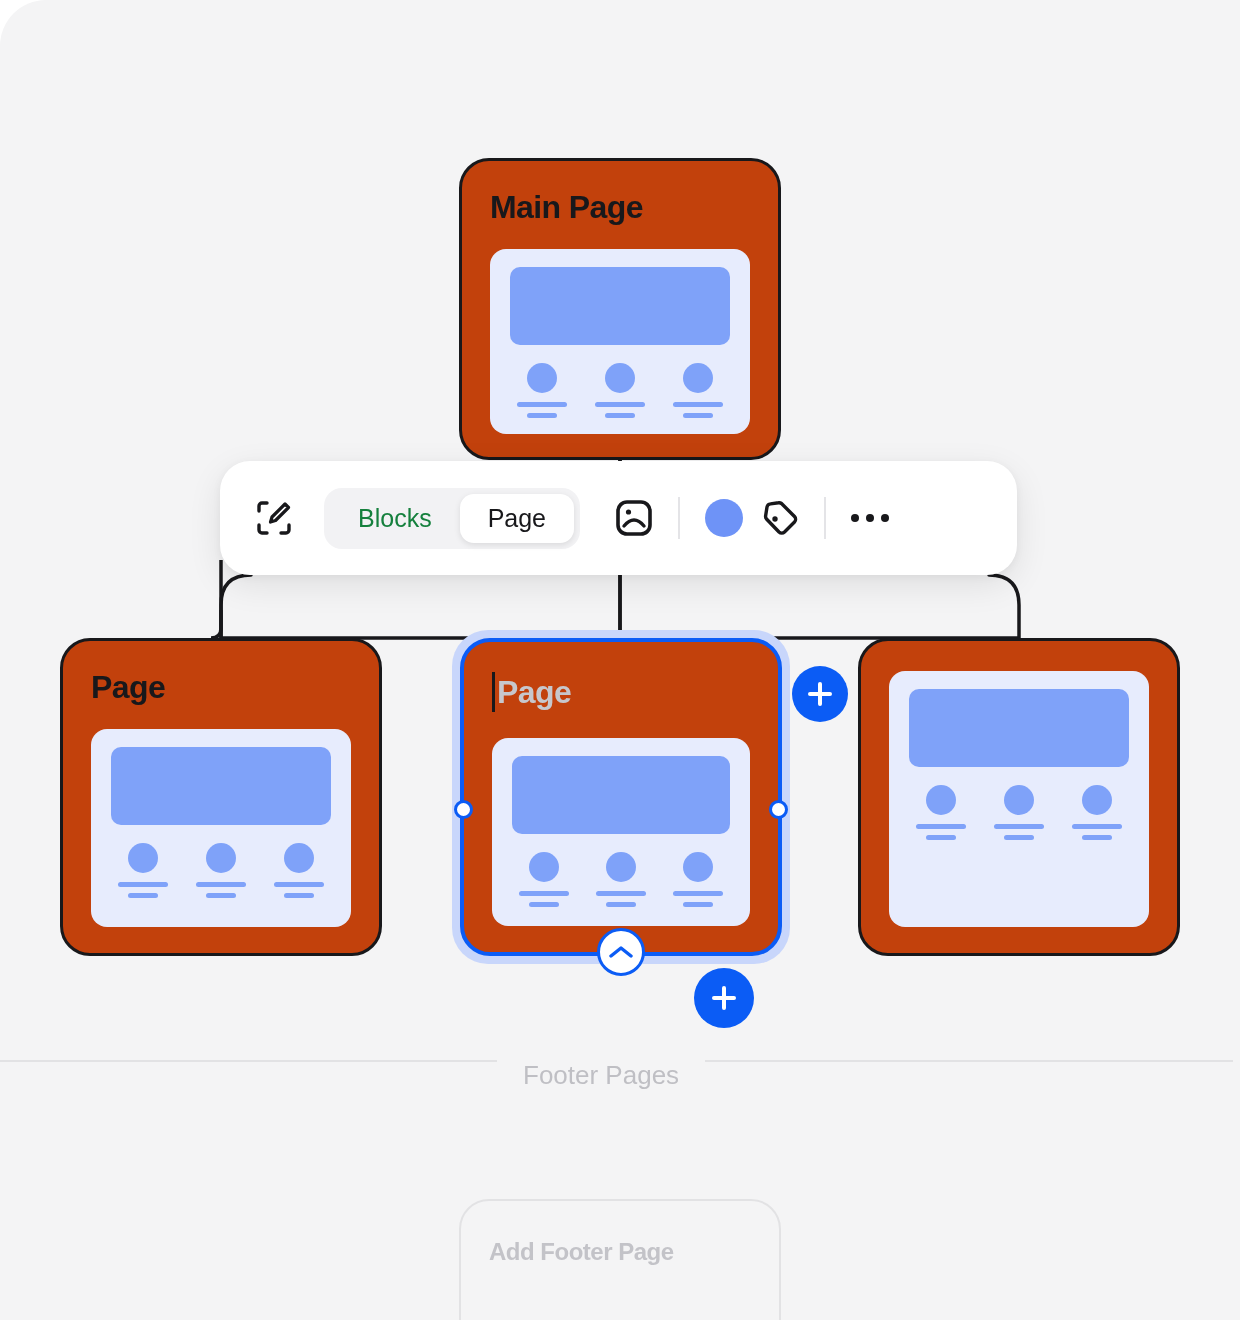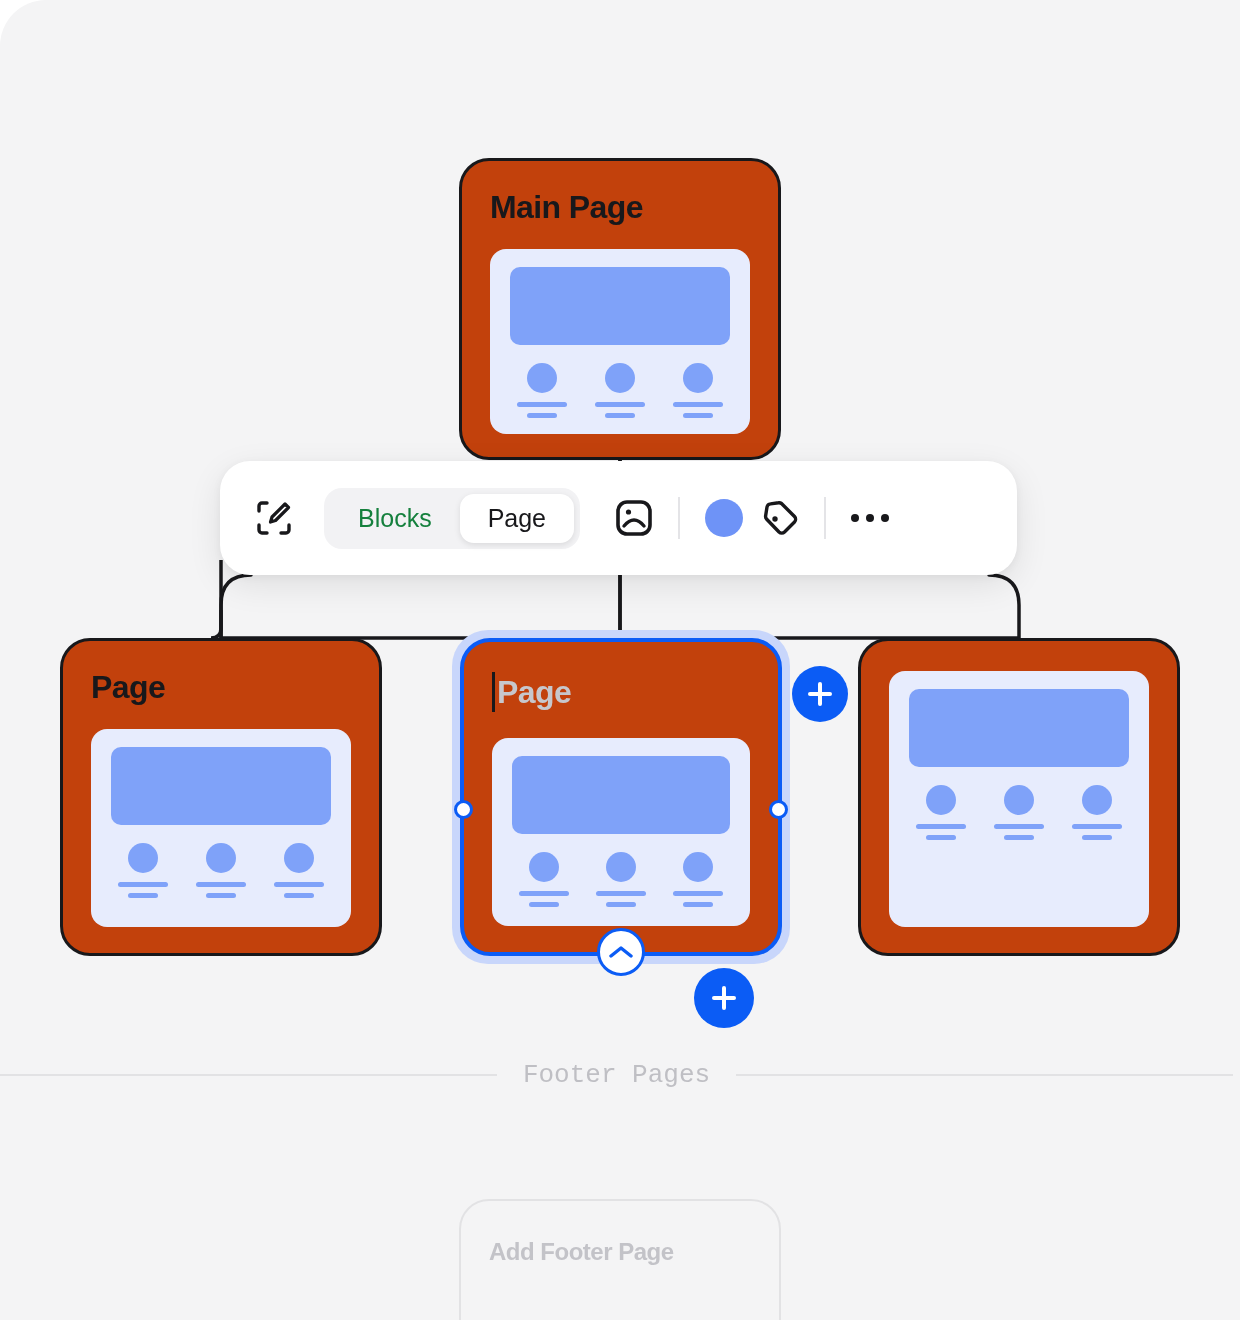--- a/index.html
+++ b/index.html
@@ -230,24 +230,23 @@
     background: #18181b;
     display: block;
   }
 
   
   #footer-divider {
     position: absolute;
     left: 0; top: 1060px;
     width: 1233px;
     display: flex;
-    align-items: center;
+    align-items: flex-start;
     gap: 26px;
     padding: 0;
-    font-family: Liberation Mono, monospace;
   }
   #footer-divider .rule { height: 2px; background: #e2e2e4; flex: 1; }
   #footer-divider .rule.left { max-width: 497px; }
   #footer-label {
     font-size: 26px;
     color: #bfbfc4;
     font-weight: 400;
     white-space: nowrap;
   }
 

